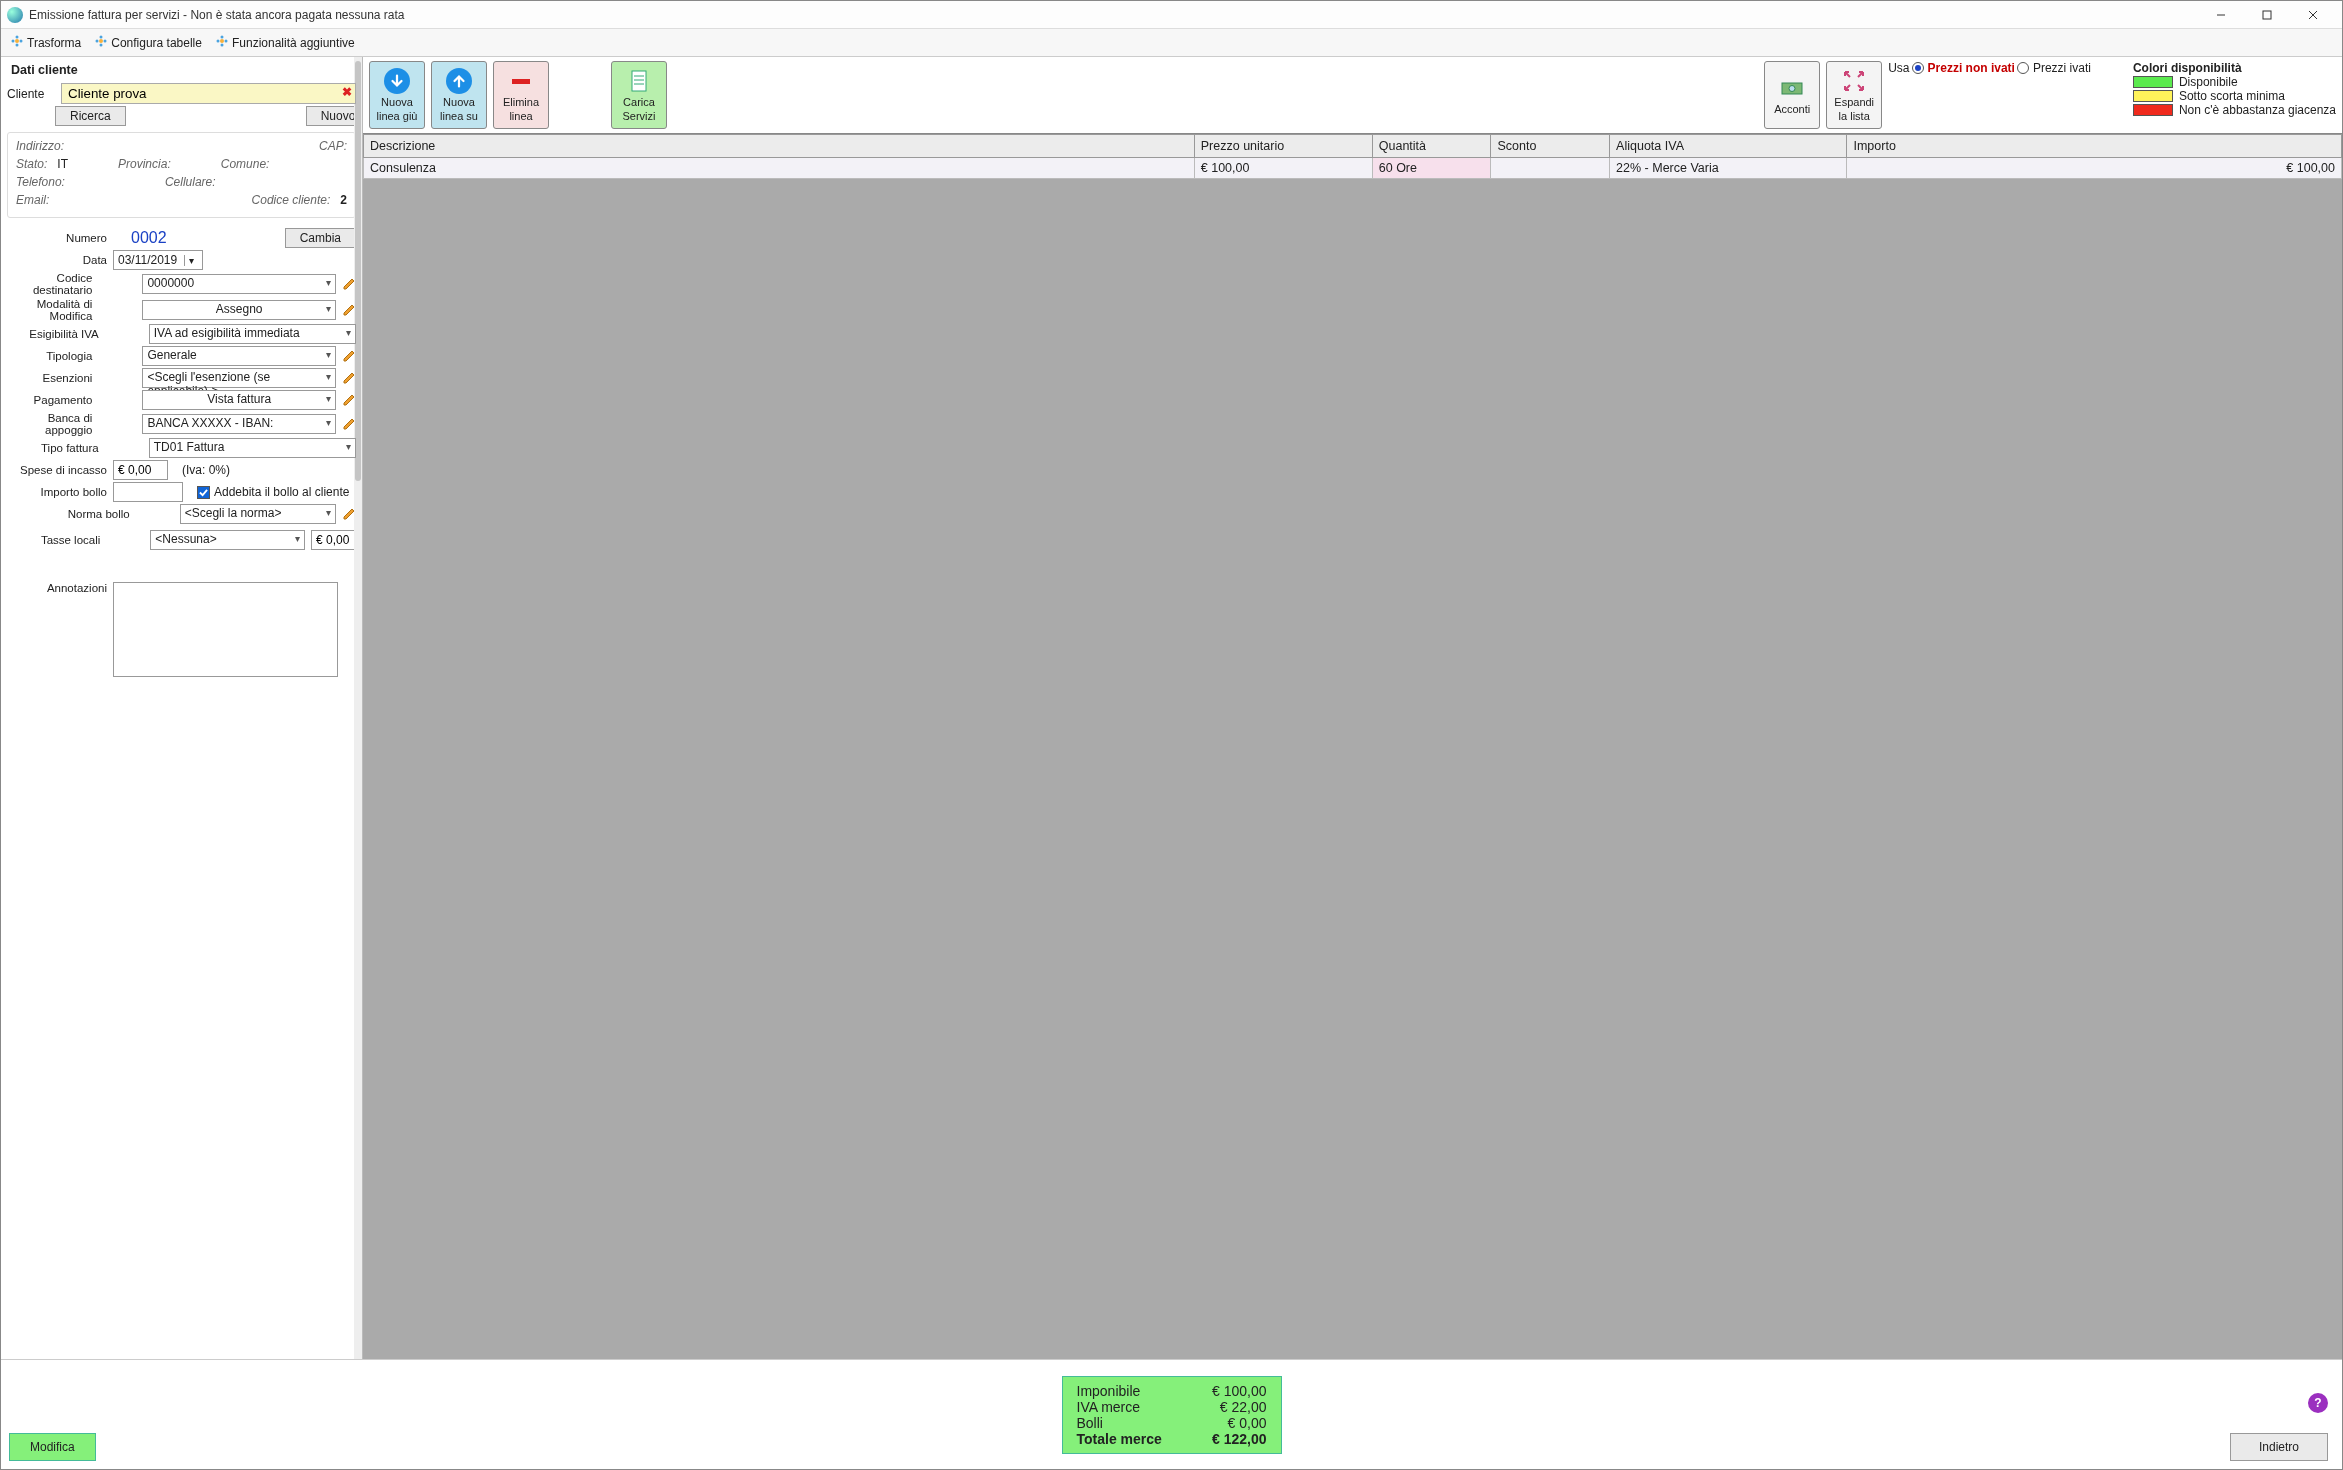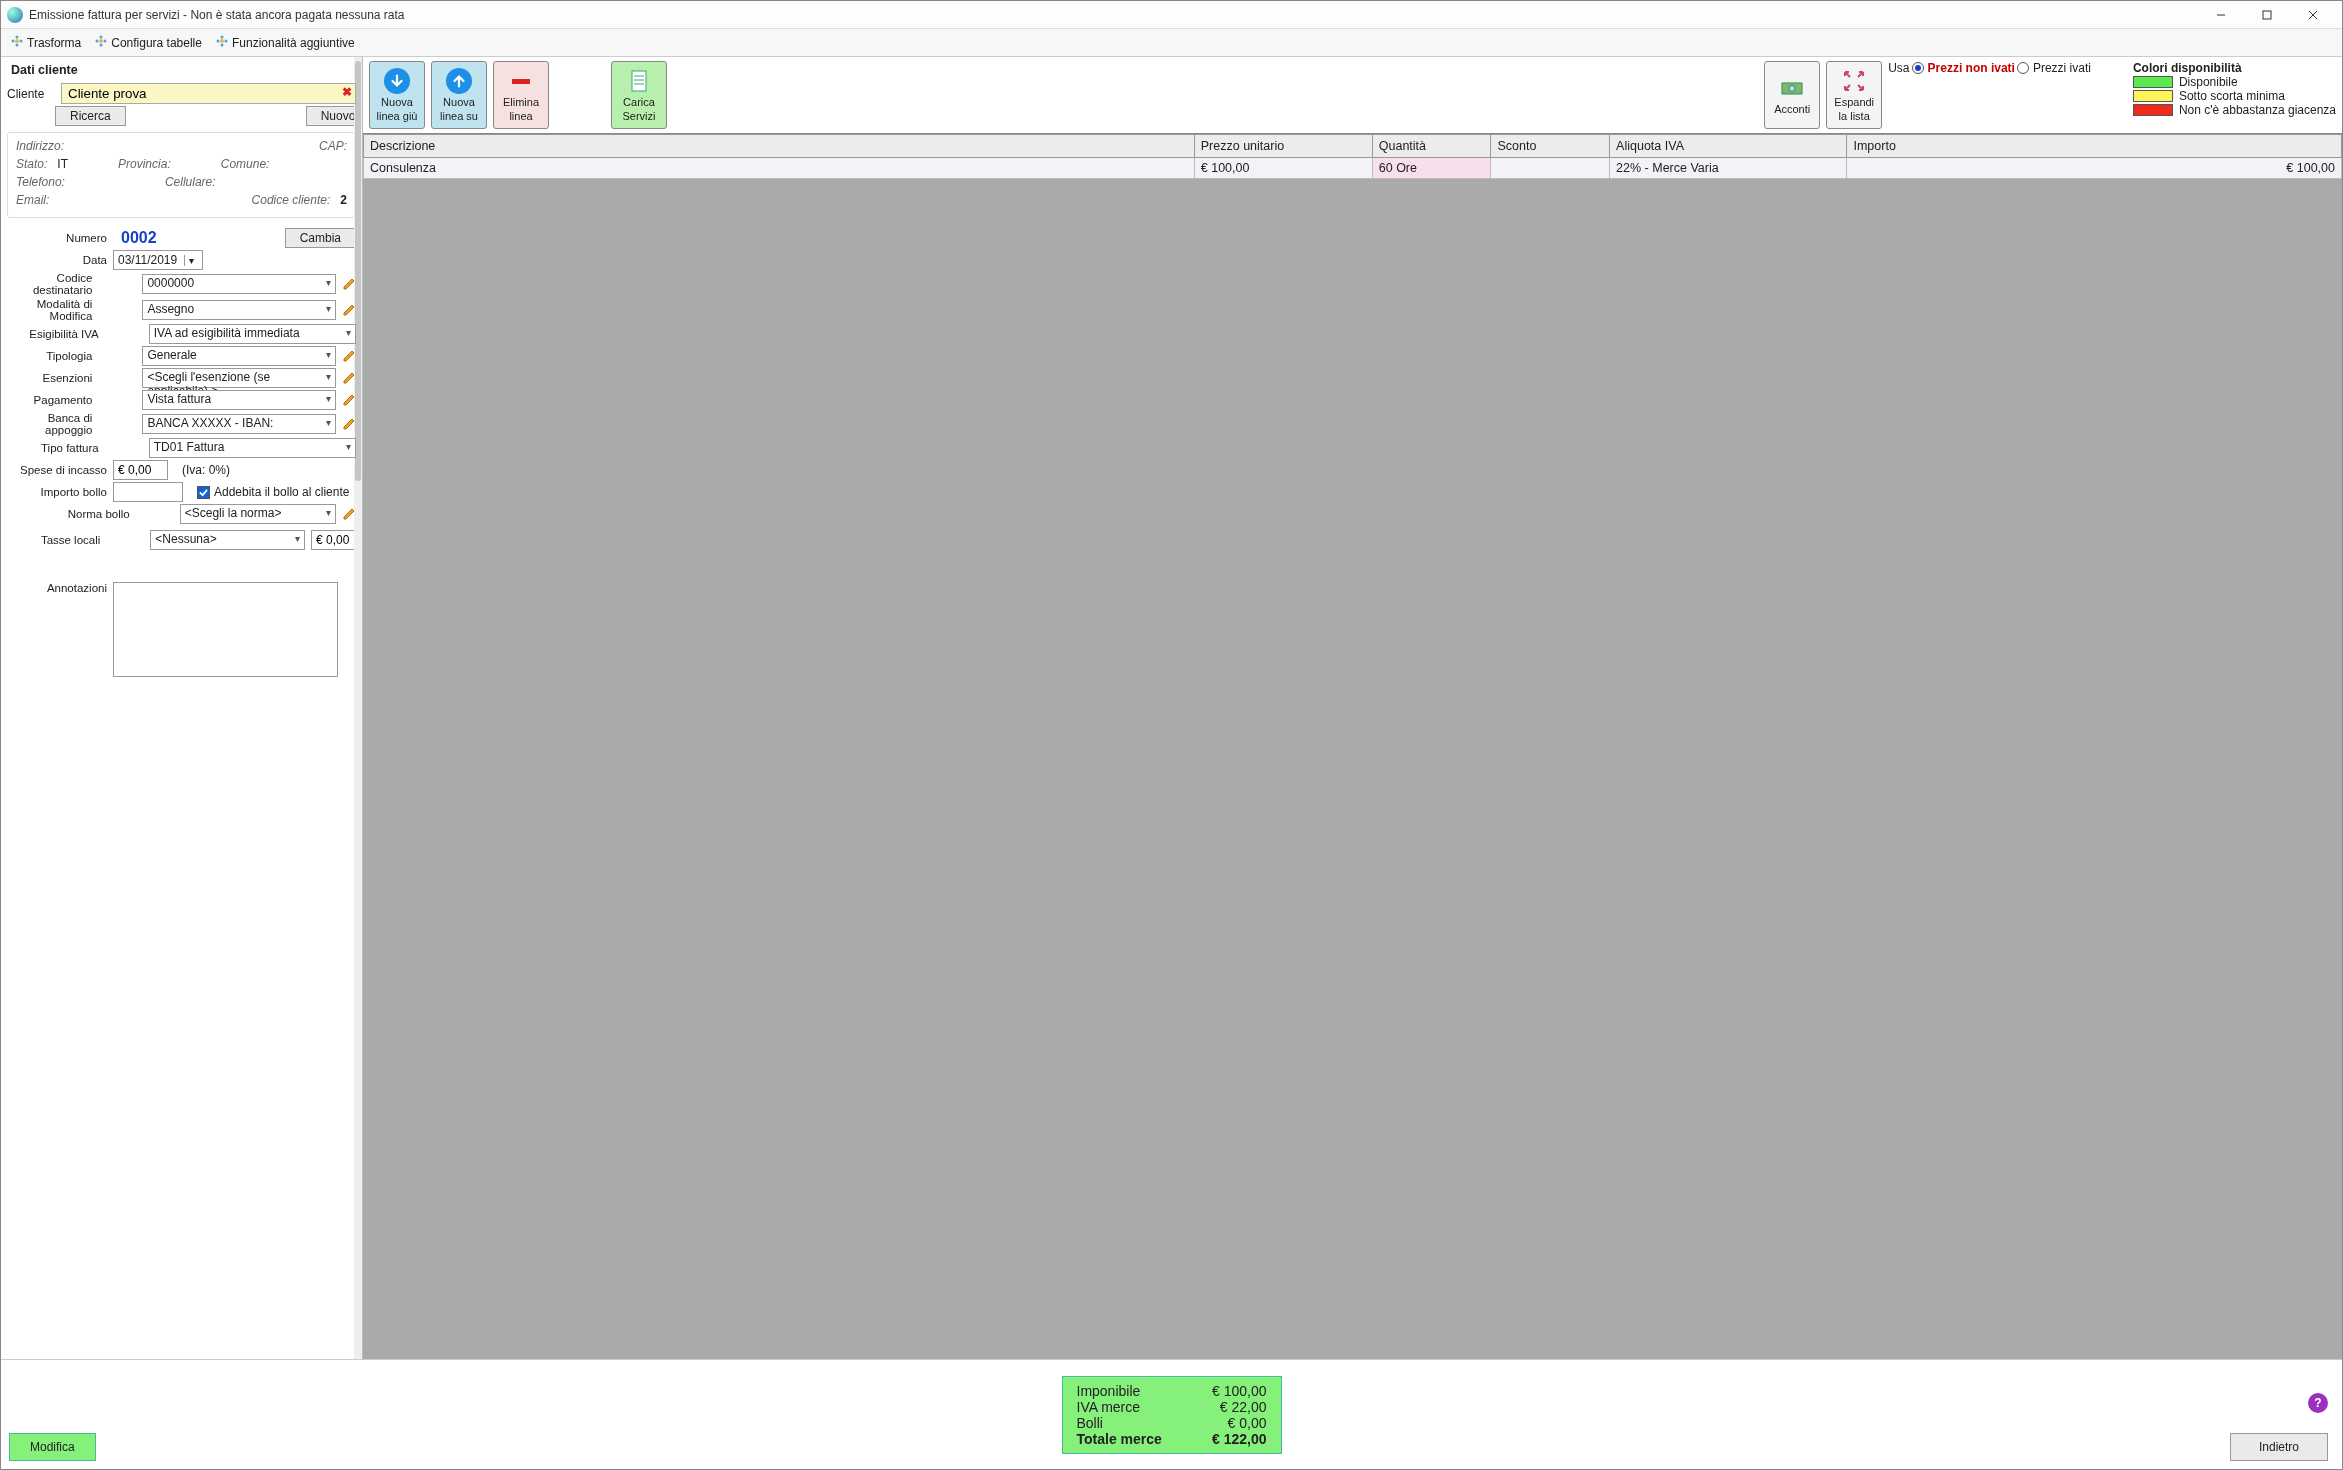--- a/index.html
+++ b/index.html
@@ -33,31 +33,31 @@
 .btnrow { display:flex; gap:180px; margin:2px 0 6px; padding-left:48px; }
 .btn { padding:2px 14px; border:1px solid #999; background:#eaeaea; cursor:default; }
 .addr-box { border:1px solid #ddd; border-radius:3px; padding:6px 8px; margin-bottom:10px; }
 .addr-box .arow { display:flex; gap:10px; margin-bottom:4px; }
 .addr-box .albl { font-style:italic; color:#666; }
 .addr-box .aval { color:#222; font-style:normal; }
 .addr-box .right { margin-left:auto; }
 
 .form-row { display:flex; align-items:center; gap:6px; margin:2px 0; }
 .form-row .flabel { width:100px; text-align:right; font-size:11.5px; }
-.form-row .yellow { background:#faf7c5; }
+.form-row .yellow { background:#faf7c5;text-align:center; }
 .form-row input[type=text], .form-row .select, .form-row .date {
   border:1px solid #999; padding:1px 4px; height:20px; background:#fff; font-size:12px;
 }
 .select { background:#fff; position:relative; padding-right:18px; min-width:120px;margin-left:44px; }
 .select.w-wide { width:225px; }
 .select::after { content:"▾"; position:absolute; right:4px; top:2px; font-size:10px; color:#555; }
 .pencil { width:14px; height:14px; }
 .pencil svg { width:14px; height:14px; }
 
-.numero-val { font-weight:bold; color:#1a41c4; font-size:16px; margin-left:8px; }
+.numero-val { font-weight:normal; color:#1a41c4; font-size:16px; margin-left:18px; }
 .date { display:flex; align-items:center; gap:2px; width:90px; background:#faf7c5; }
 .date .dd { flex:1; }
 .date .dbtn { width:14px; text-align:center; border-left:1px solid #999; font-size:10px; }
 
 .chk { display:flex; align-items:center; gap:4px; }
 .chk .box { width:13px; height:13px; border:1px solid #555; background:#1064d6; display:flex; align-items:center; justify-content:center; }
 .chk .box svg { width:9px; height:9px; stroke:#fff; stroke-width:2; fill:none; }
 
 textarea.annot { width:225px; height:95px; border:1px solid #999; resize:none; font-family:inherit; font-size:12px; }
 

